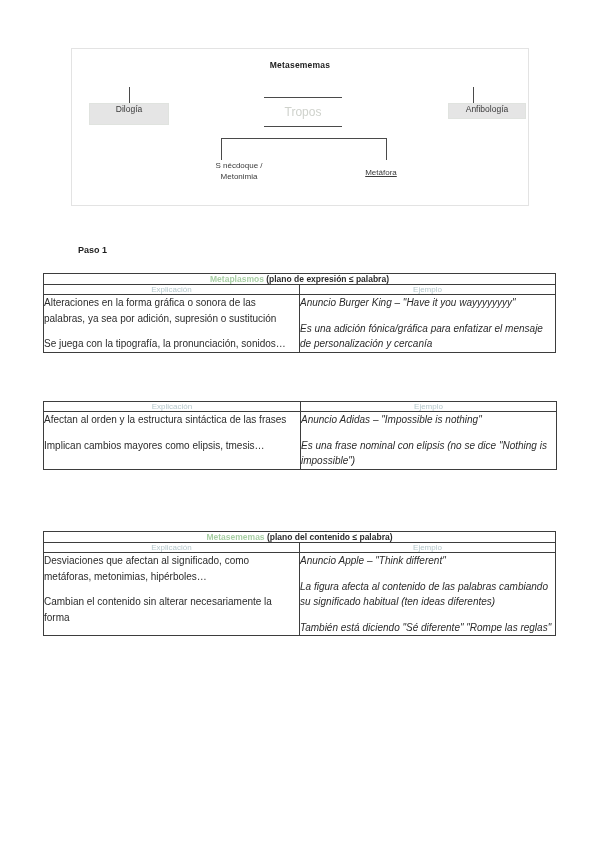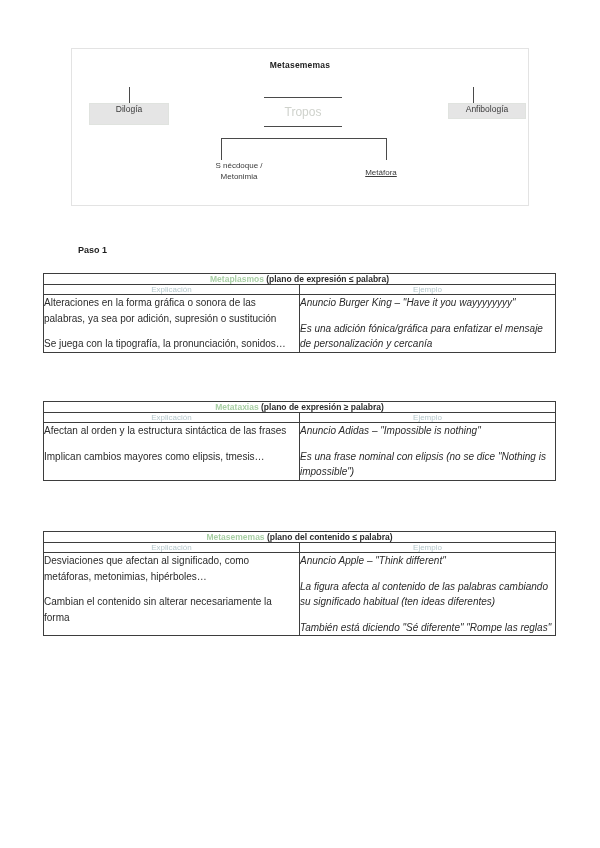--- a/index.html
+++ b/index.html
@@ -226,25 +226,20 @@
         <p>Anuncio Burger King – "Have it you wayyyyyyyy"</p>
         <p>Es una adición fónica/gráfica para enfatizar el mensaje de personalización y cercanía</p>
       </td>
     </tr>
   </tbody>
 </table>
 
 <table class="lit-table" id="table-metataxias">
   <tbody>
     <tr>
-      <td class="tbl-title-cell" colspan="2">
-        <span class="accent">Metataxias</span><span> (plano de expresión ≥ palabra)</span>
-      </td>
-    </tr>
-    <tr>
       <th class="tbl-subhead-cell col-expl">Explicación</th>
       <th class="tbl-subhead-cell col-ejem">Ejemplo</th>
     </tr>
     <tr>
       <td class="tbl-body-cell col-expl">
         <p>Afectan al orden y la estructura sintáctica de las frases</p>
         <p>Implican cambios mayores como elipsis, tmesis…</p>
       </td>
       <td class="tbl-body-cell italic col-ejem">
         <p>Anuncio Adidas – "Impossible is nothing"</p>

